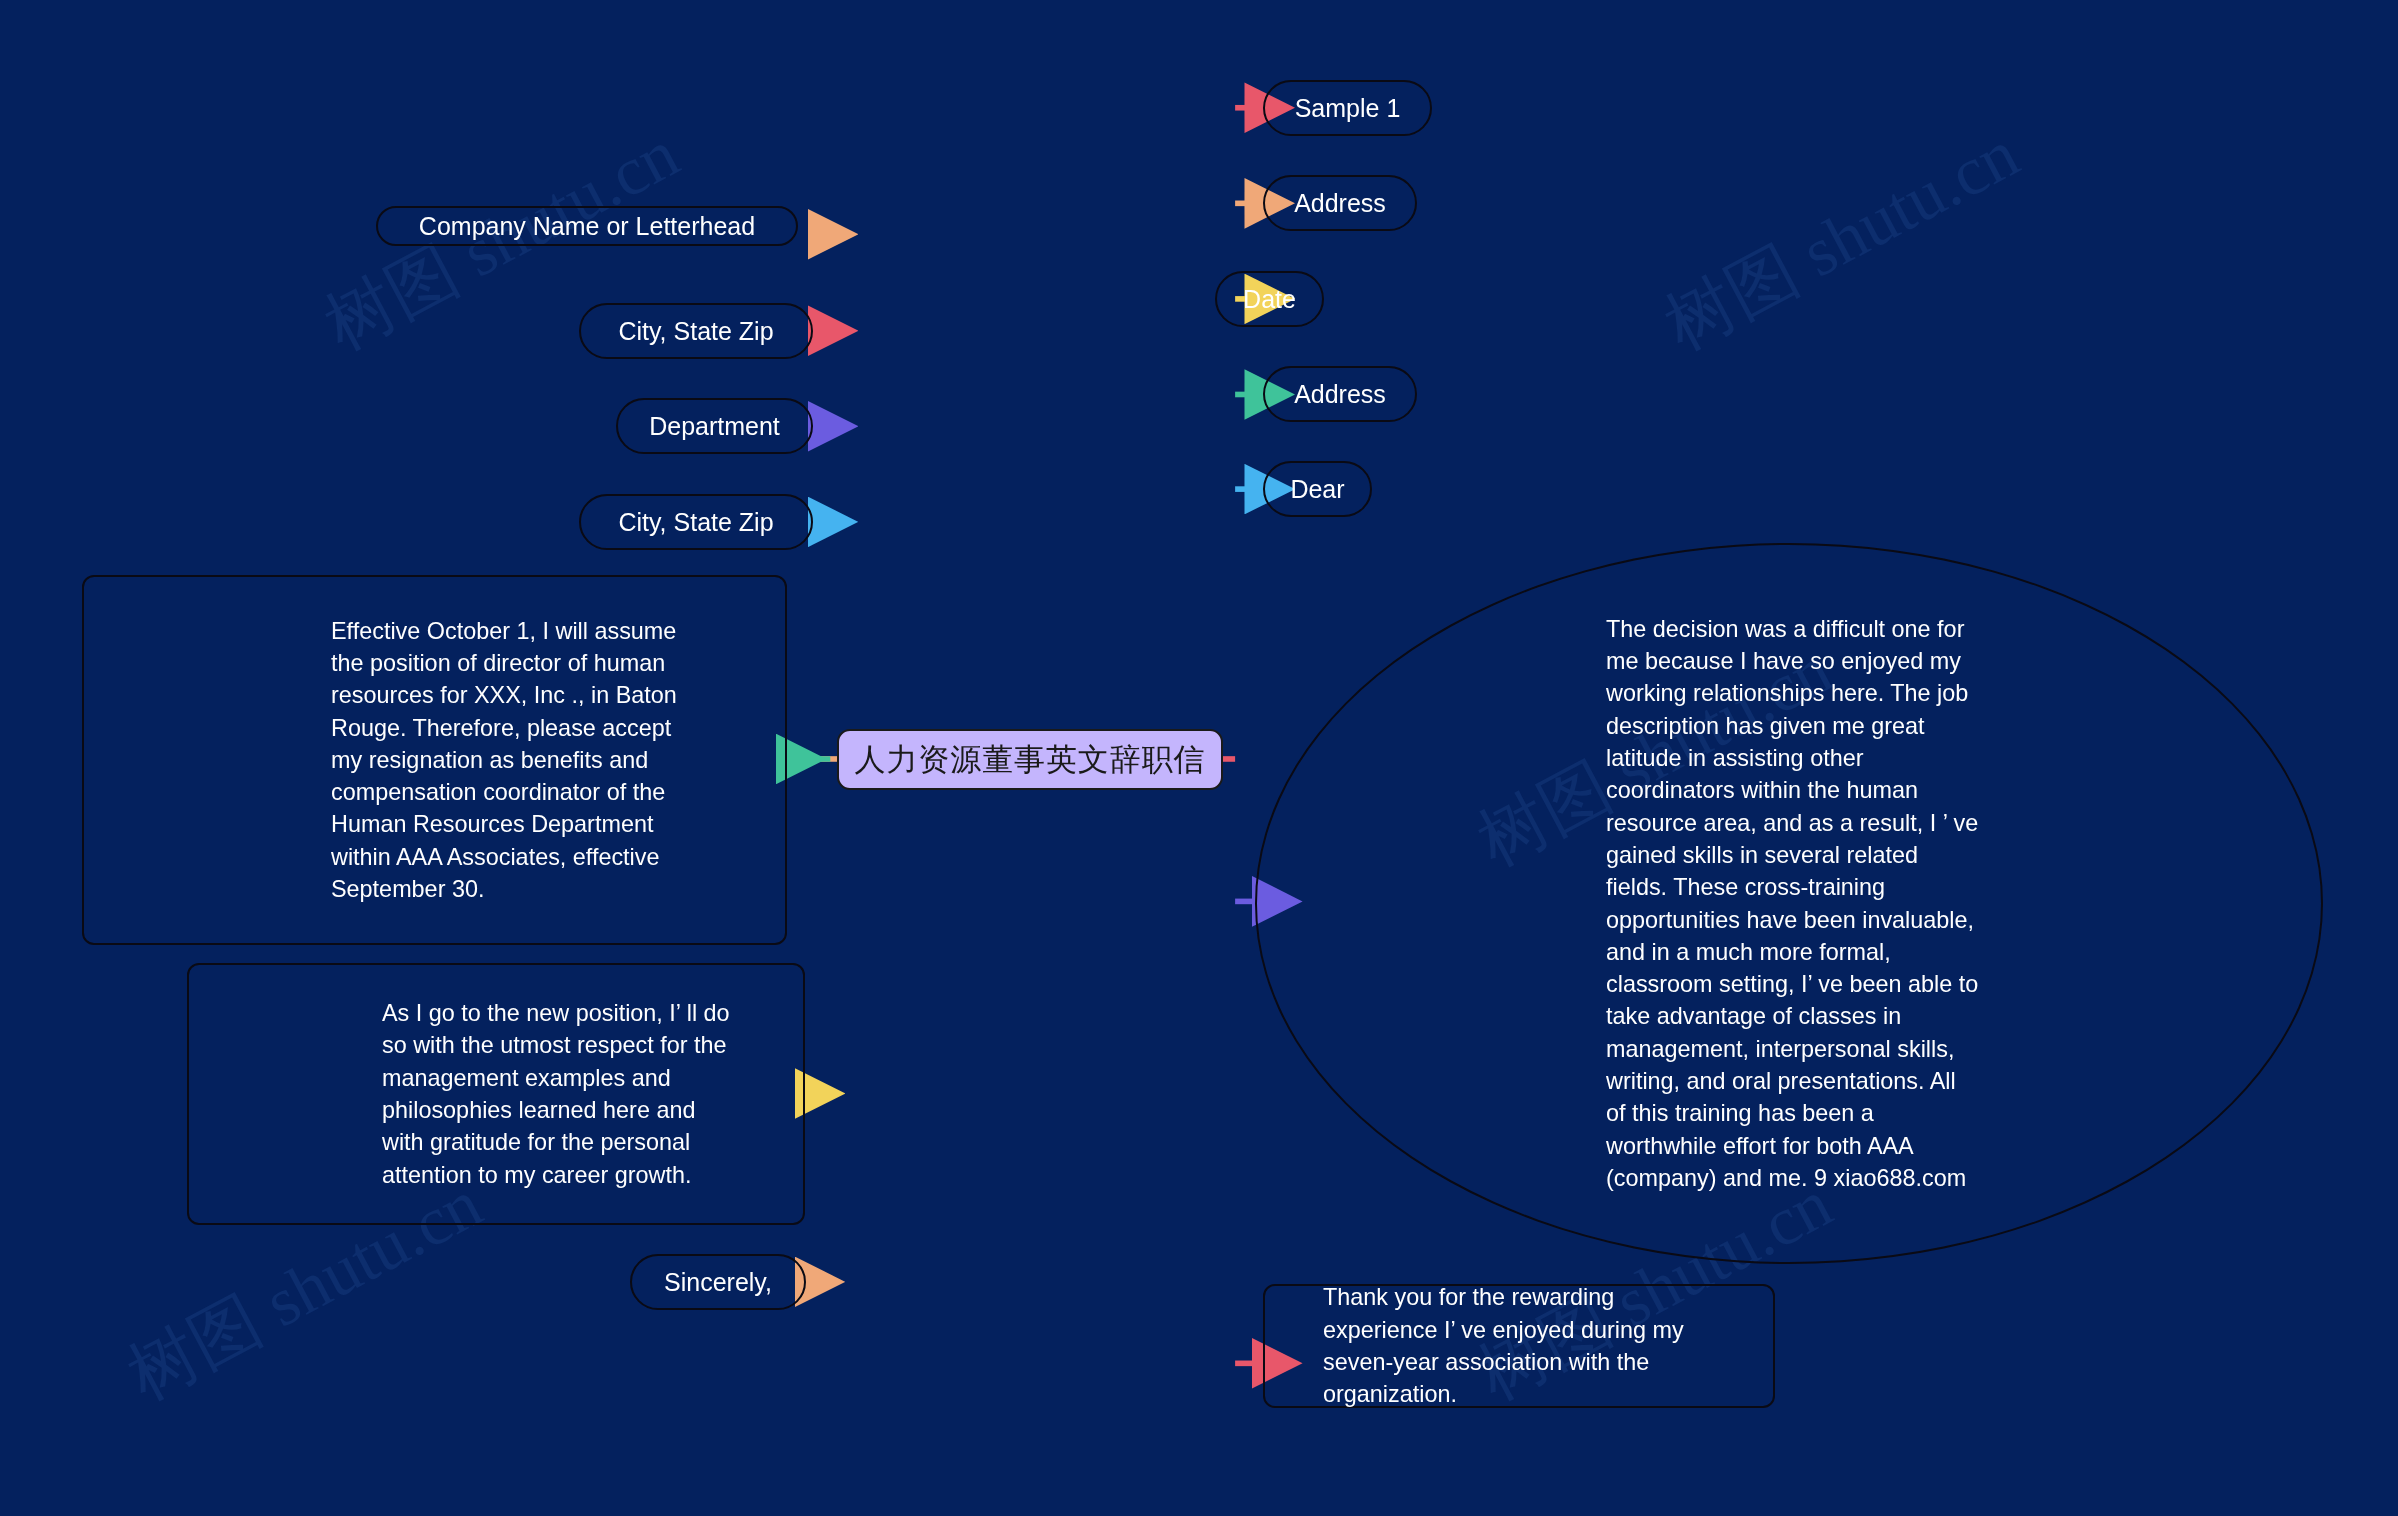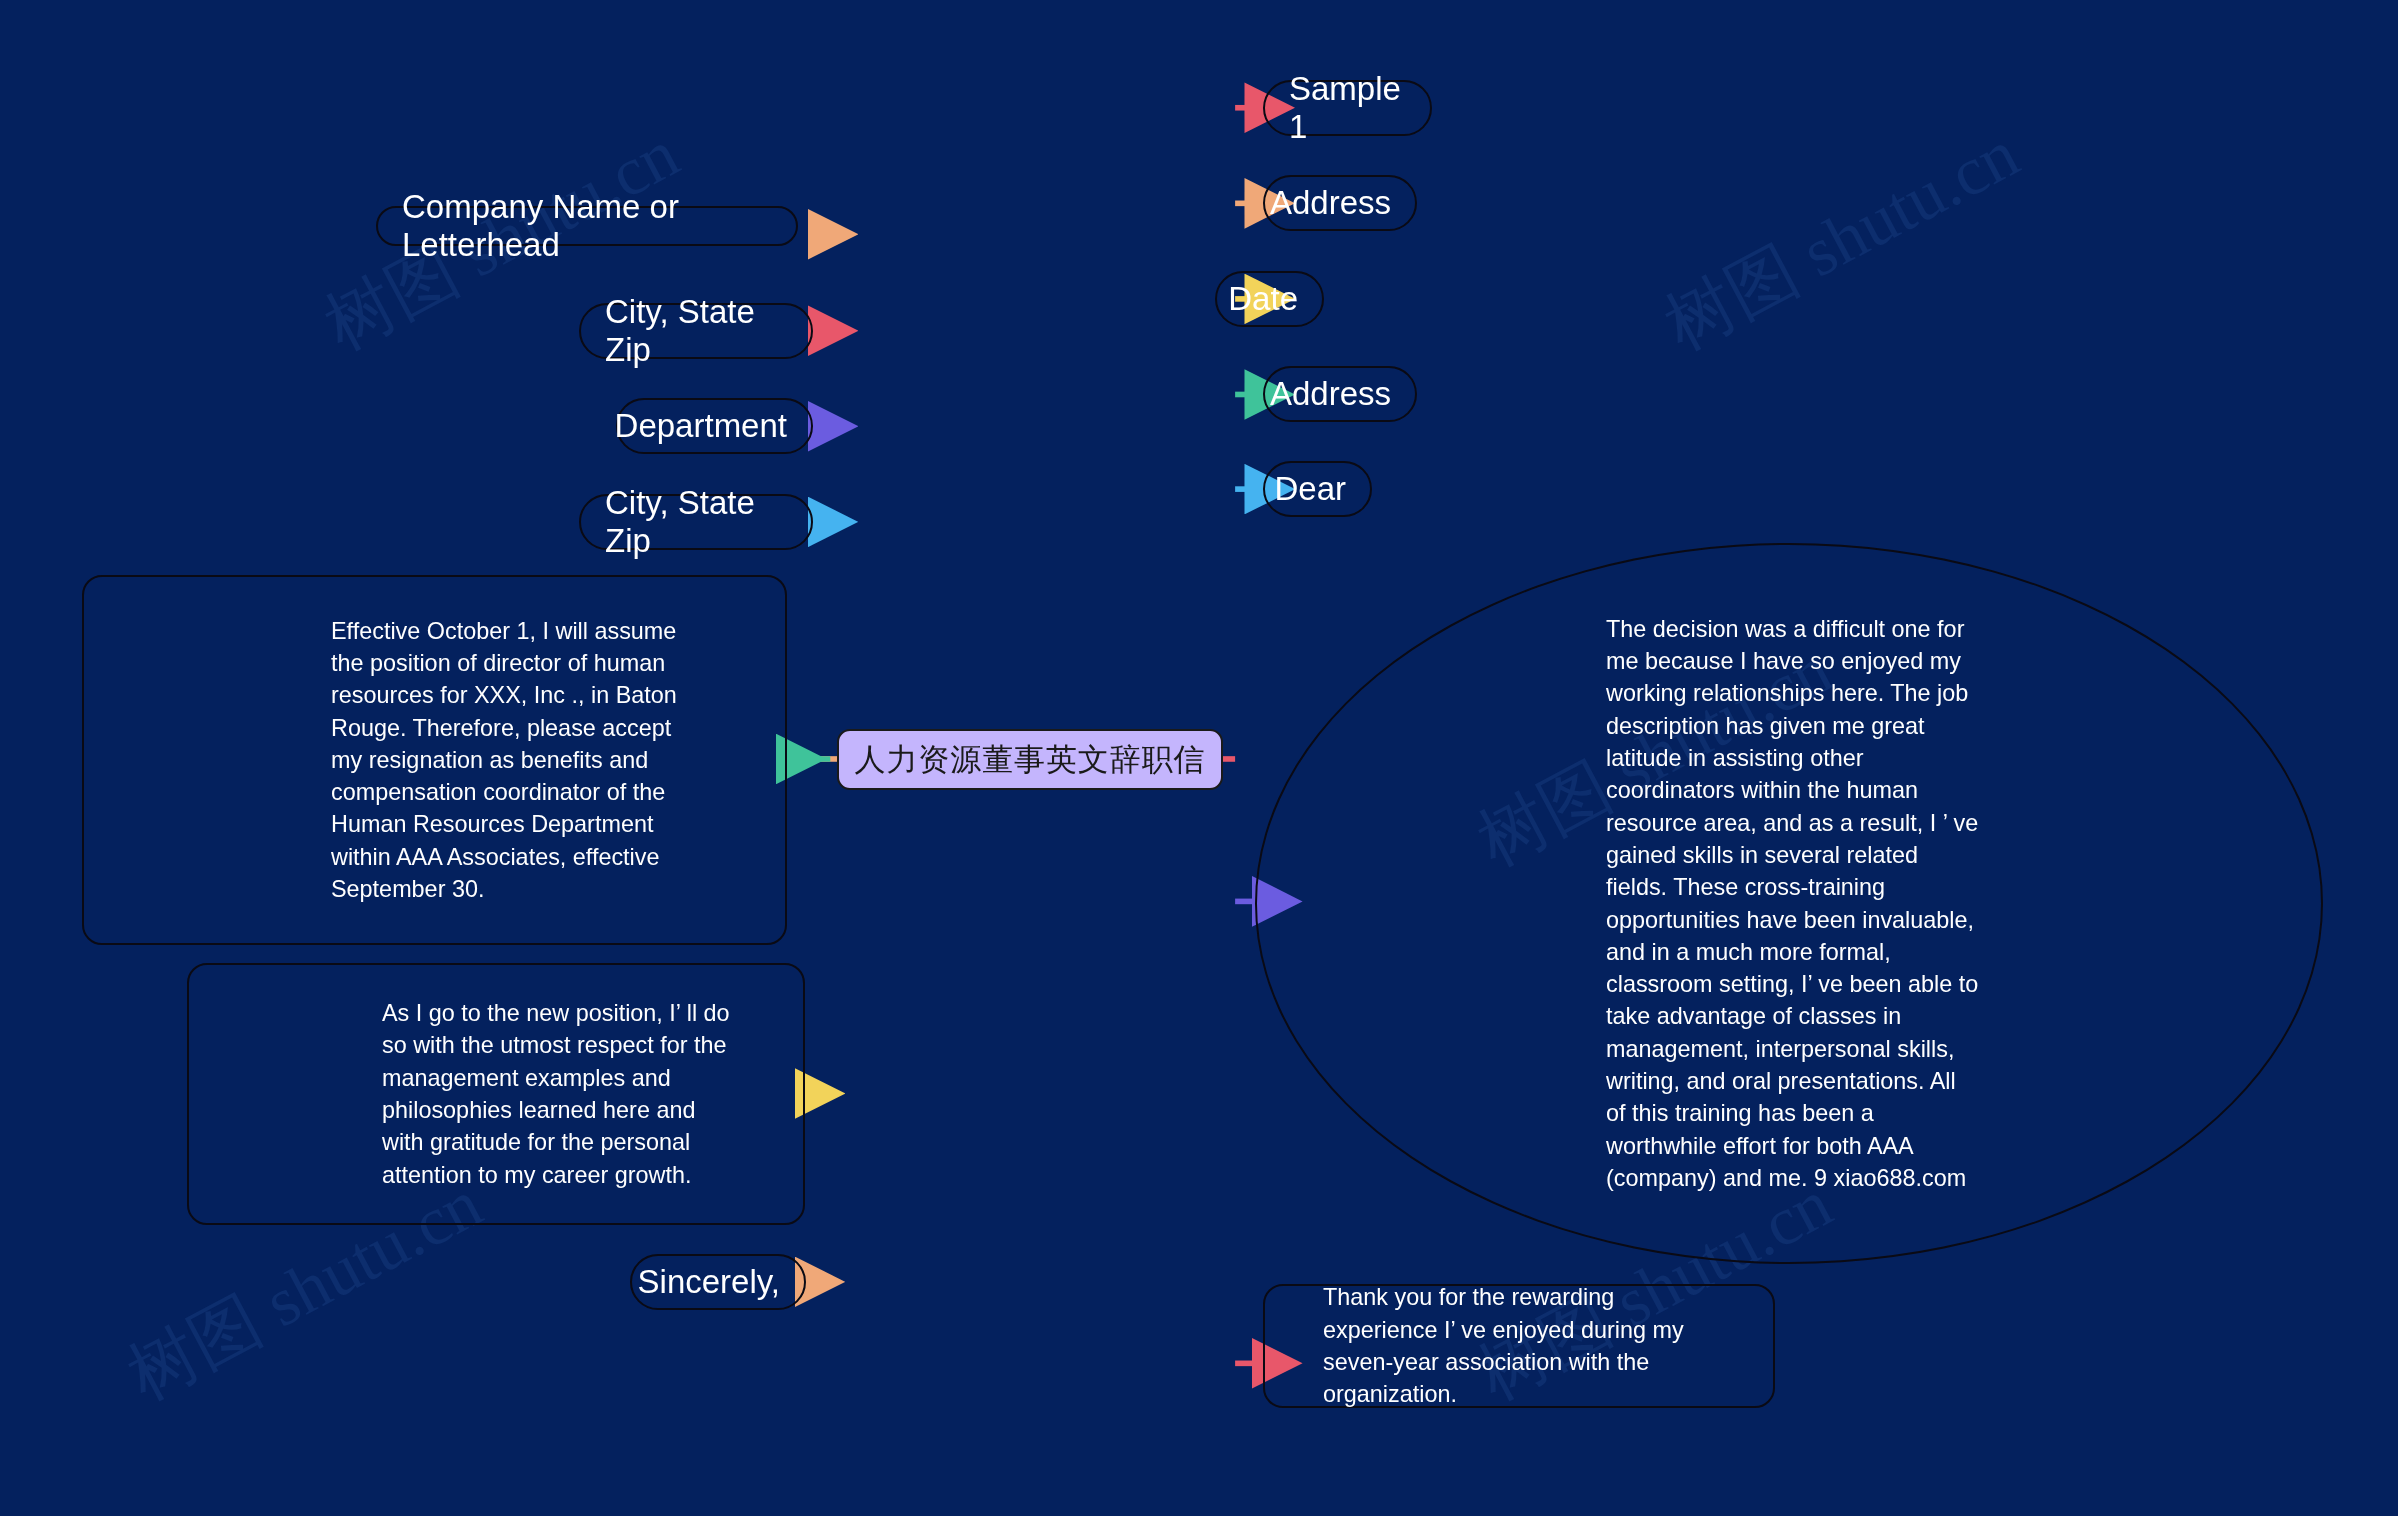--- a/index.html
+++ b/index.html
@@ -48,42 +48,42 @@
     z-index: 3;
     box-sizing: border-box;
     border: 2.8px solid #0a0a14;
     color: #ffffff;
     display: flex;
     align-items: center;
     background: transparent;
   }
   .node.pill {
     border-radius: 936px;
-    justify-content: flex-end;
-    font-size: 33px;
+    justify-content: center;
+    font-size: 25px;
     padding: 0 24px;
     white-space: nowrap;
   }
   .node.root {
     background: #c4b5fd;
     color: #1a1a1a;
     border-radius: 13px;
     border: 2.8px solid #1a1a1a;
     justify-content: center;
     font-size: 31px;
     letter-spacing: 0.9px;
     z-index: 5;
   }
   .node.blob {
     border-radius: 50% / 50%;
     font-size: 23.4px;
     line-height: 1.38;
   }
   .node.blob-rect {
-    border-radius: 20px;
+    border-radius: 12px;
     font-size: 23.4px;
     line-height: 1.38;
   }
   .node-text {
     display: block;
     white-space: pre-line;
   }
   .align-right  { justify-content: flex-end;  text-align: left; }
   .align-left   { justify-content: flex-start; text-align: left; }
 </style>

